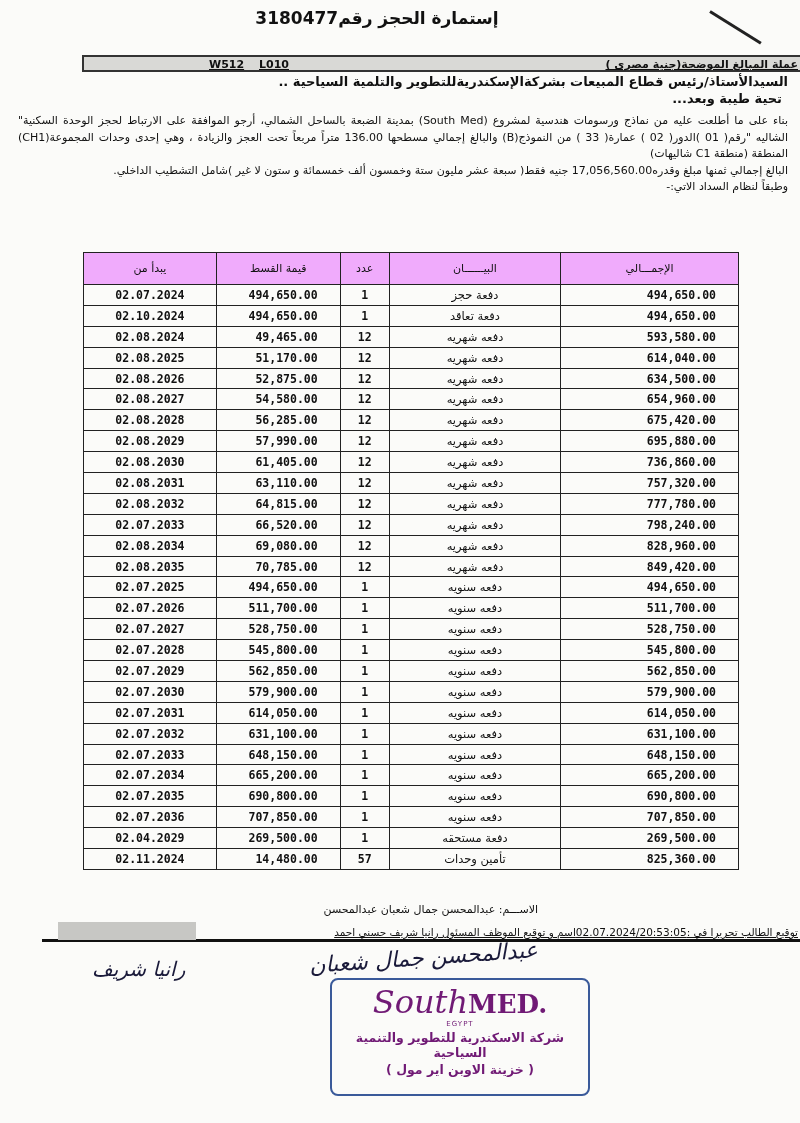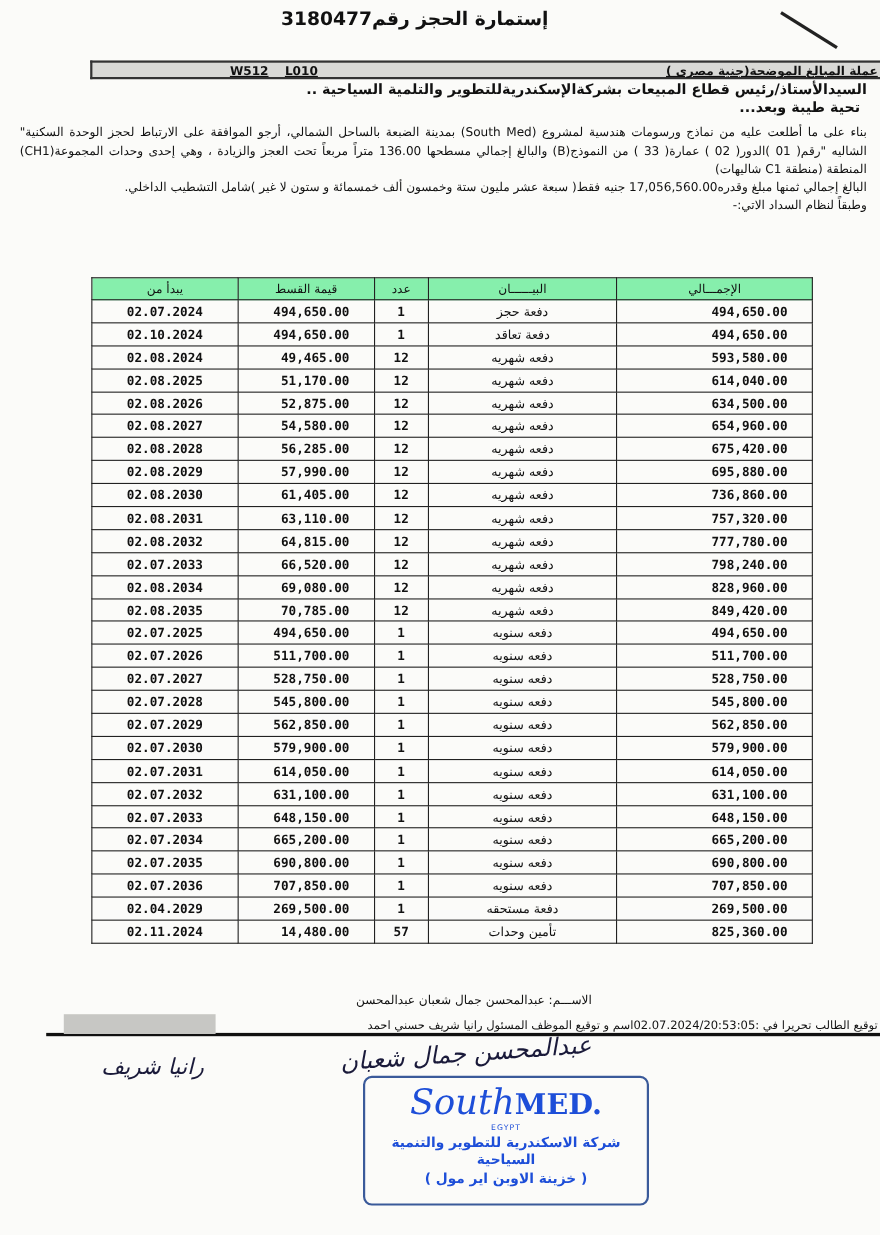--- a/index.html
+++ b/index.html
@@ -16,39 +16,39 @@
   .currency-bar .code2 { position: absolute; left: 175px; top: 1px; text-decoration: underline; }
 
   .addressee { position: absolute; top: 73px; right: 12px; width: 720px; direction: rtl; text-align: right; font-size: 13px; font-weight: bold; line-height: 17px; }
   .greeting { position: absolute; top: 91px; right: 18px; direction: rtl; font-size: 13px; font-weight: bold; }
 
   .body-text { position: absolute; top: 113px; right: 12px; width: 770px; direction: rtl; text-align: justify; font-size: 11px; line-height: 16.5px; }
   .body-text p { margin: 0; }
 
   table.schedule { position: absolute; top: 252px; left: 83px; width: 656px; border-collapse: collapse; font-family: "DejaVu Sans Mono", monospace; font-size: 11.5px; font-weight: bold; }
   table.schedule th, table.schedule td { border: 1.5px solid #222; height: 20.9px; text-align: center; padding: 0 4px; }
-  table.schedule th { background: #86efac; font-family: "DejaVu Sans", sans-serif; font-size: 11px; font-weight: normal; height: 20px; }
+  table.schedule th { background: #f0abfc; font-family: "DejaVu Sans", sans-serif; font-size: 11px; font-weight: normal; height: 32px; }
   table.schedule td.desc { font-family: "DejaVu Sans", sans-serif; font-weight: normal; direction: rtl; }
   table.schedule td.num { text-align: right; padding-right: 22px; }
   table.schedule th.col-start { width: 133px; }
   table.schedule th.col-inst { width: 124px; }
   table.schedule th.col-cnt { width: 49px; }
   table.schedule th.col-desc { width: 172px; }
   table.schedule th.col-total { width: 178px; }
 
   .name-line { position: absolute; top: 903px; right: 262px; direction: rtl; font-size: 11px; text-align: center; }
   .sig-line { position: absolute; top: 926px; left: 42px; width: 758px; direction: rtl; font-size: 10.5px; border-bottom: 3px solid #111; height: 16px; }
-  .sig-line .text { position: absolute; right: 2px; top: 0; white-space: nowrap; text-align: center; }
+  .sig-line .text { position: absolute; right: 2px; top: 0; text-decoration: underline; white-space: nowrap; text-align: center; }
   .sig-line .shade { position: absolute; left: 16px; top: -4px; width: 138px; height: 18px; background: #c7c7c4; }
 
   .handwriting { position: absolute; font-family: "DejaVu Serif", serif; font-style: italic; color: #1a1a3a; direction: rtl; }
   .hw1 { top: 945px; right: 262px; font-size: 22px; transform: rotate(-4deg); }
   .hw2 { top: 957px; left: 92px; font-size: 20px; }
 
-  .stamp { position: absolute; top: 978px; left: 330px; width: 260px; height: 118px; border: 2px solid #3a5a9a; border-radius: 8px; color: #1d4ed8; text-align: center; }
+  .stamp { position: absolute; top: 978px; left: 330px; width: 260px; height: 118px; border: 2px solid #3a5a9a; border-radius: 8px; color: #701a75; text-align: center; }
   .stamp .brand { margin-top: 4px; font-family: "DejaVu Serif", serif; font-size: 32px; line-height: 36px; }
   .stamp .brand .south { font-style: italic; }
   .stamp .brand .med { font-weight: bold; font-size: 26px; }
   .stamp .country { font-size: 7px; letter-spacing: 1px; margin-top: -2px; }
   .stamp .company { font-size: 12.5px; font-weight: bold; direction: rtl; margin-top: 2px; }
   .stamp .branch { font-size: 12.5px; font-weight: bold; direction: rtl; margin-top: 2px; }
 </style>
 </head>
 <body>
 

